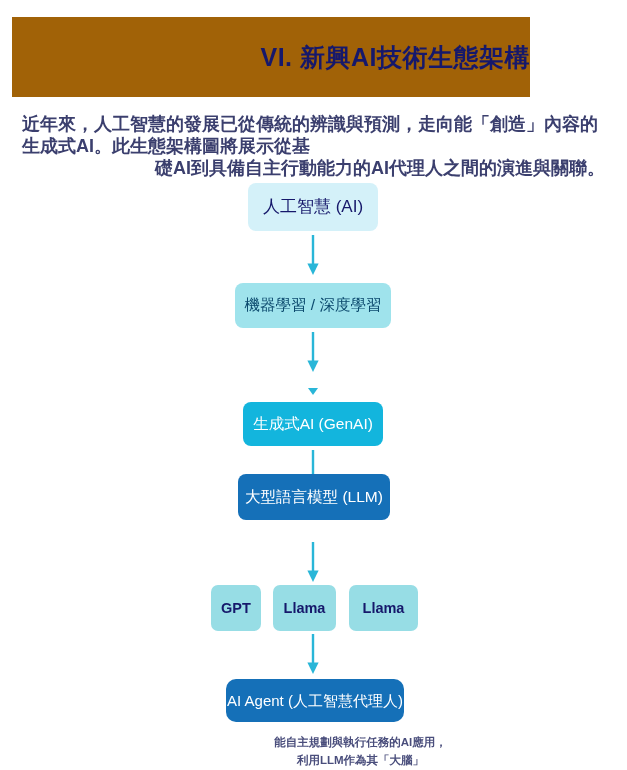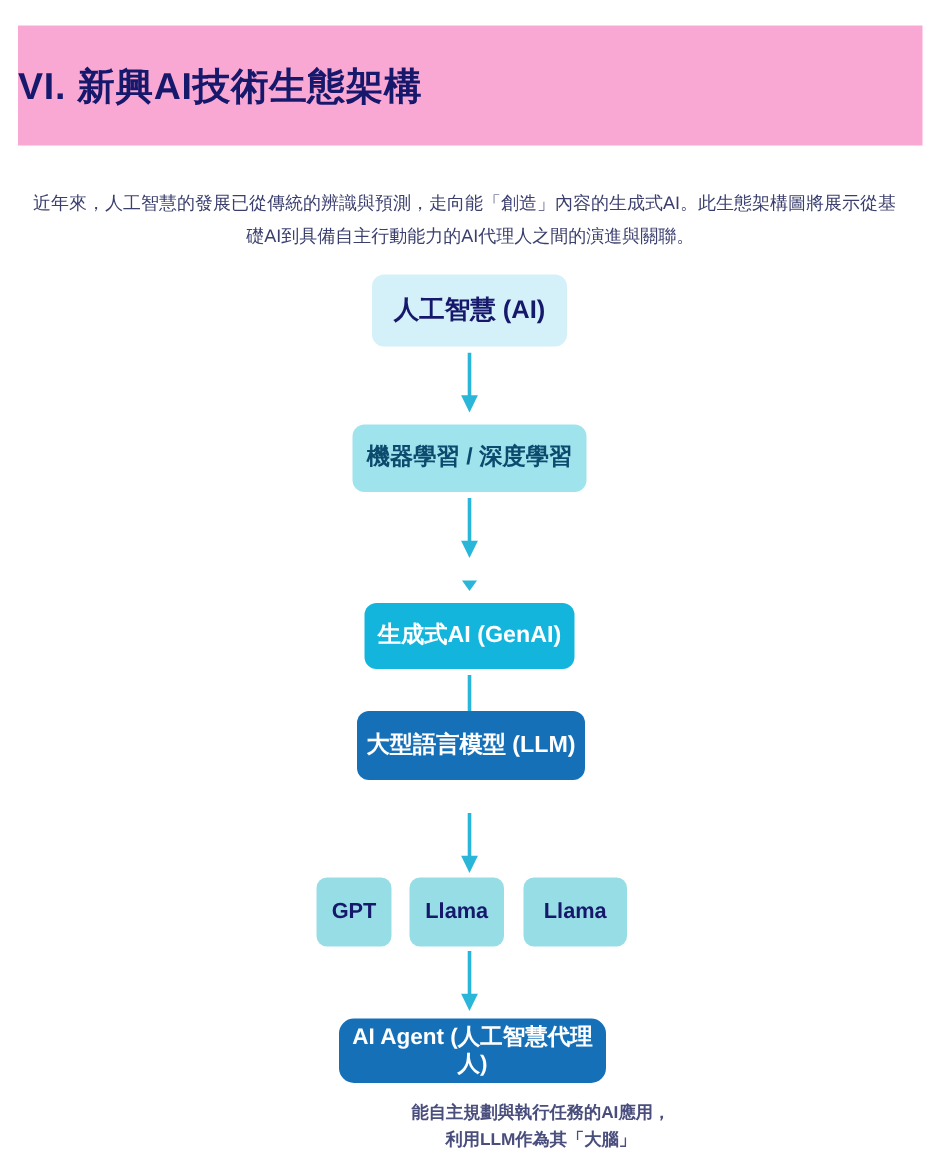--- a/index.html
+++ b/index.html
@@ -14,65 +14,65 @@
     font-family: "Liberation Sans", "DejaVu Sans", sans-serif;
     overflow: hidden;
     position: relative;
   }
 
   
   .header-band {
     position: absolute;
     left: 12px;
     top: 17px;
-    width: 603px;
+    width: 518px;
     height: 80px;
-    background: #f9a8d4;
+    background: #a16207;
     display: flex;
     align-items: center;
-    justify-content: flex-start;
+    justify-content: flex-end;
   }
   .header-title {
     font-size: 25px;
     font-weight: bold;
     color: #16186b;
     letter-spacing: 0.5px;
     white-space: nowrap;
   }
 
   
   .intro {
     position: absolute;
     left: 22px;
-    top: 124px;
+    top: 113px;
     width: 583px;
     text-align: center;
-    font-size: 12px;
+    font-size: 18px;
     line-height: 22px;
     color: #3b3f6e;
-    font-weight: 400;
+    font-weight: 700;
   }
   .intro .line1 { display: block; text-align: left; }
-  .intro .line2 { display: block; text-align: center; }
+  .intro .line2 { display: block; text-align: right; }
 
   
   .flow {
     position: absolute;
     left: 0;
     top: 175px;
     width: 627px;
   }
 
   .node {
     position: absolute;
     display: flex;
     align-items: center;
     justify-content: center;
     border-radius: 8px;
-    font-weight: bold;
+    font-weight: normal;
     text-align: center;
     box-sizing: border-box;
     line-height: 1.2;
   }
 
   
   .node-ai {
     left: 248px;
     top: 8px;
     width: 130px;

